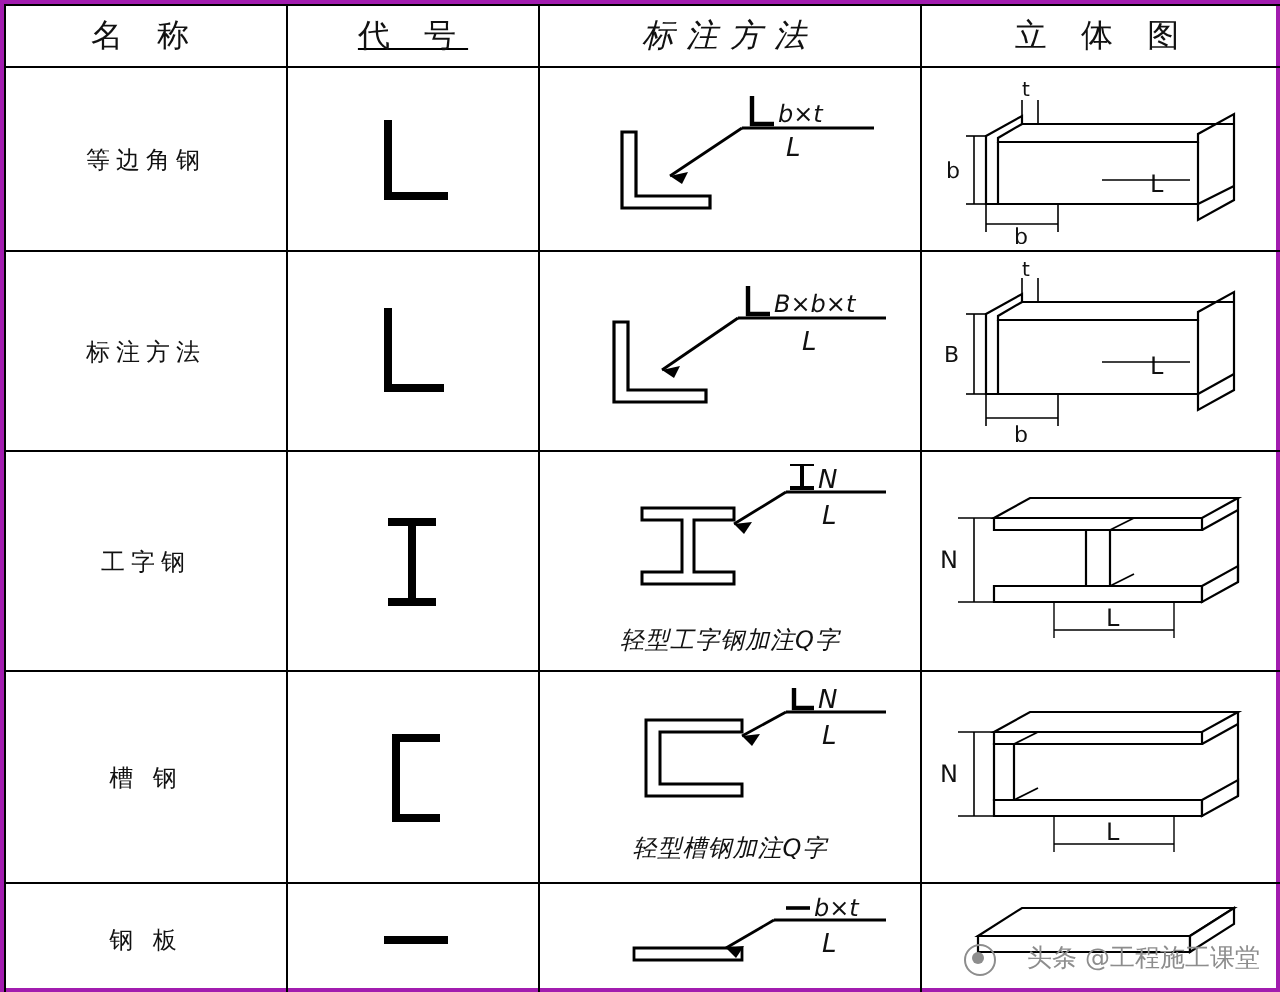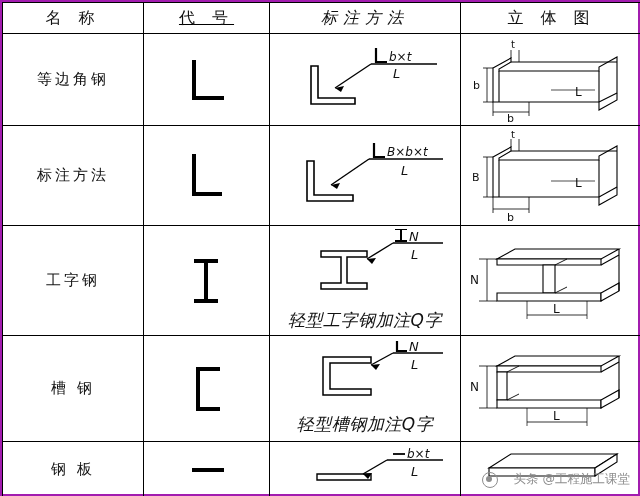--- a/index.html
+++ b/index.html
@@ -35,27 +35,27 @@
 
   thead td{height:30px;}
   .hdr{
     font-size:16px;
     letter-spacing:6px;
     color:#111;
     font-weight:500;
     font-family:"DejaVu Sans","Liberation Sans",sans-serif;
   }
   .rowname{
-    font-size:15px;
+    font-size:12px;
     letter-spacing:3px;
     color:#111;
     font-family:"DejaVu Sans","Liberation Sans",sans-serif;
   }
   .note{
-    font-size:17px;
+    font-size:12px;
     letter-spacing:0.5px;
     color:#111;
     font-family:"DejaVu Sans","Liberation Sans",sans-serif;
     display:block;
     margin-top:2px;
   }
   .cellwrap{
     display:flex;
     flex-direction:column;
     align-items:center;

